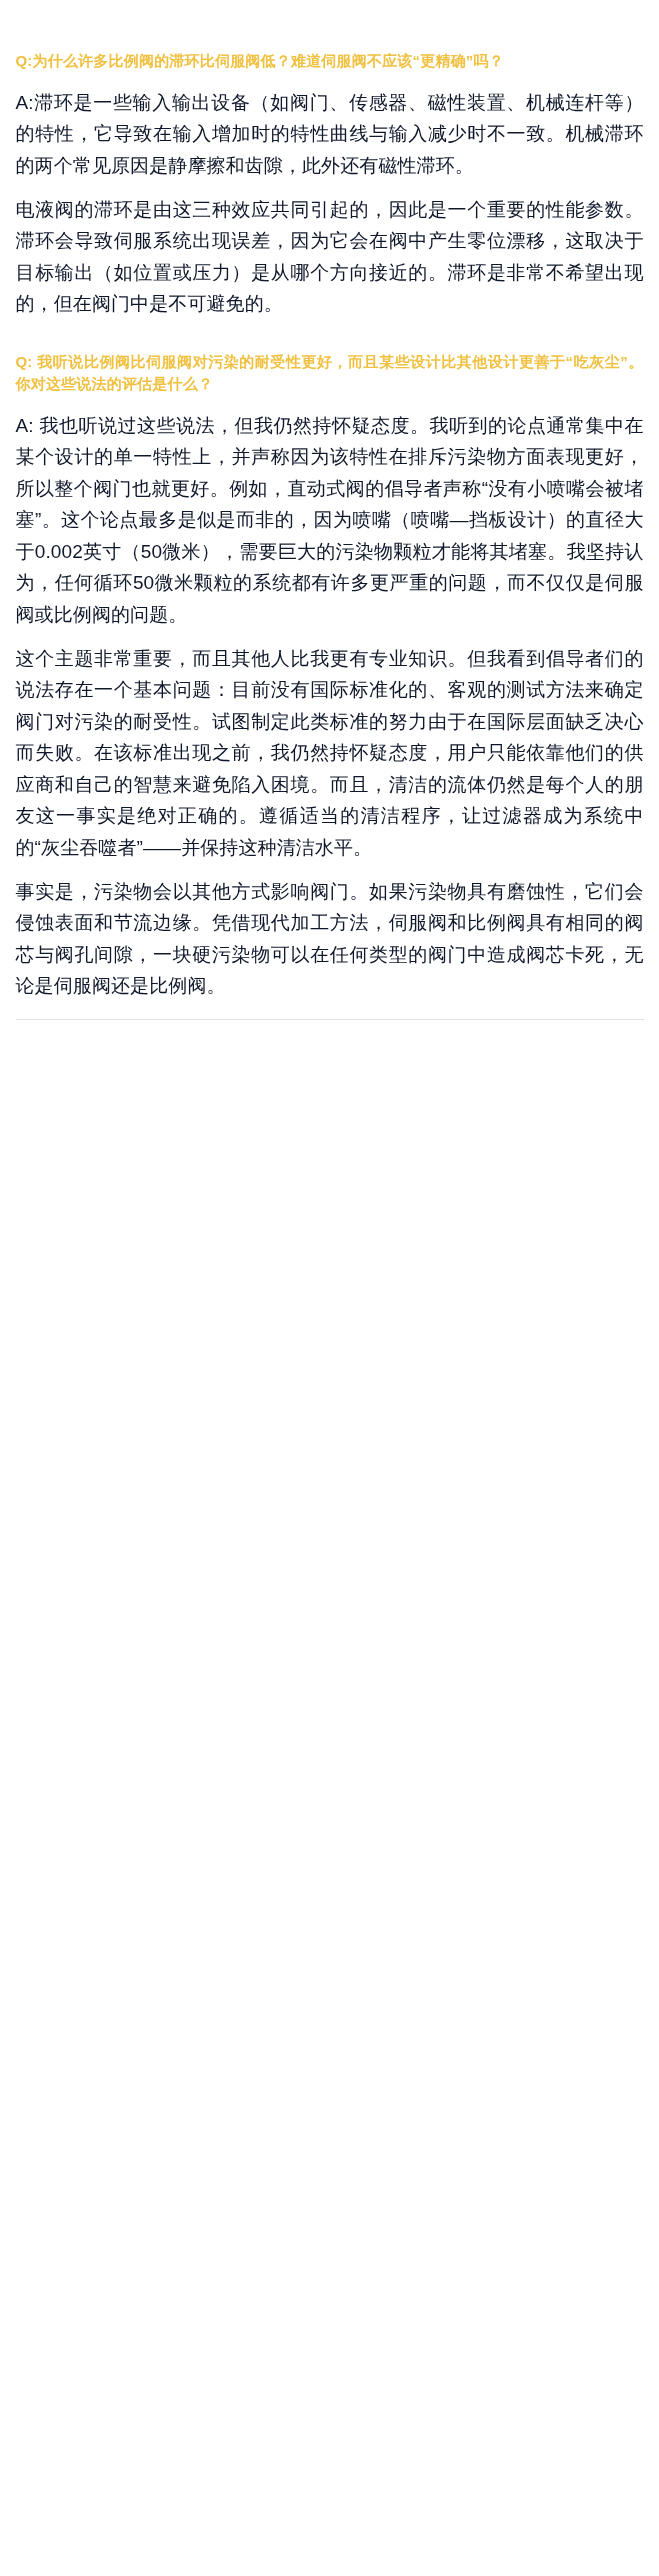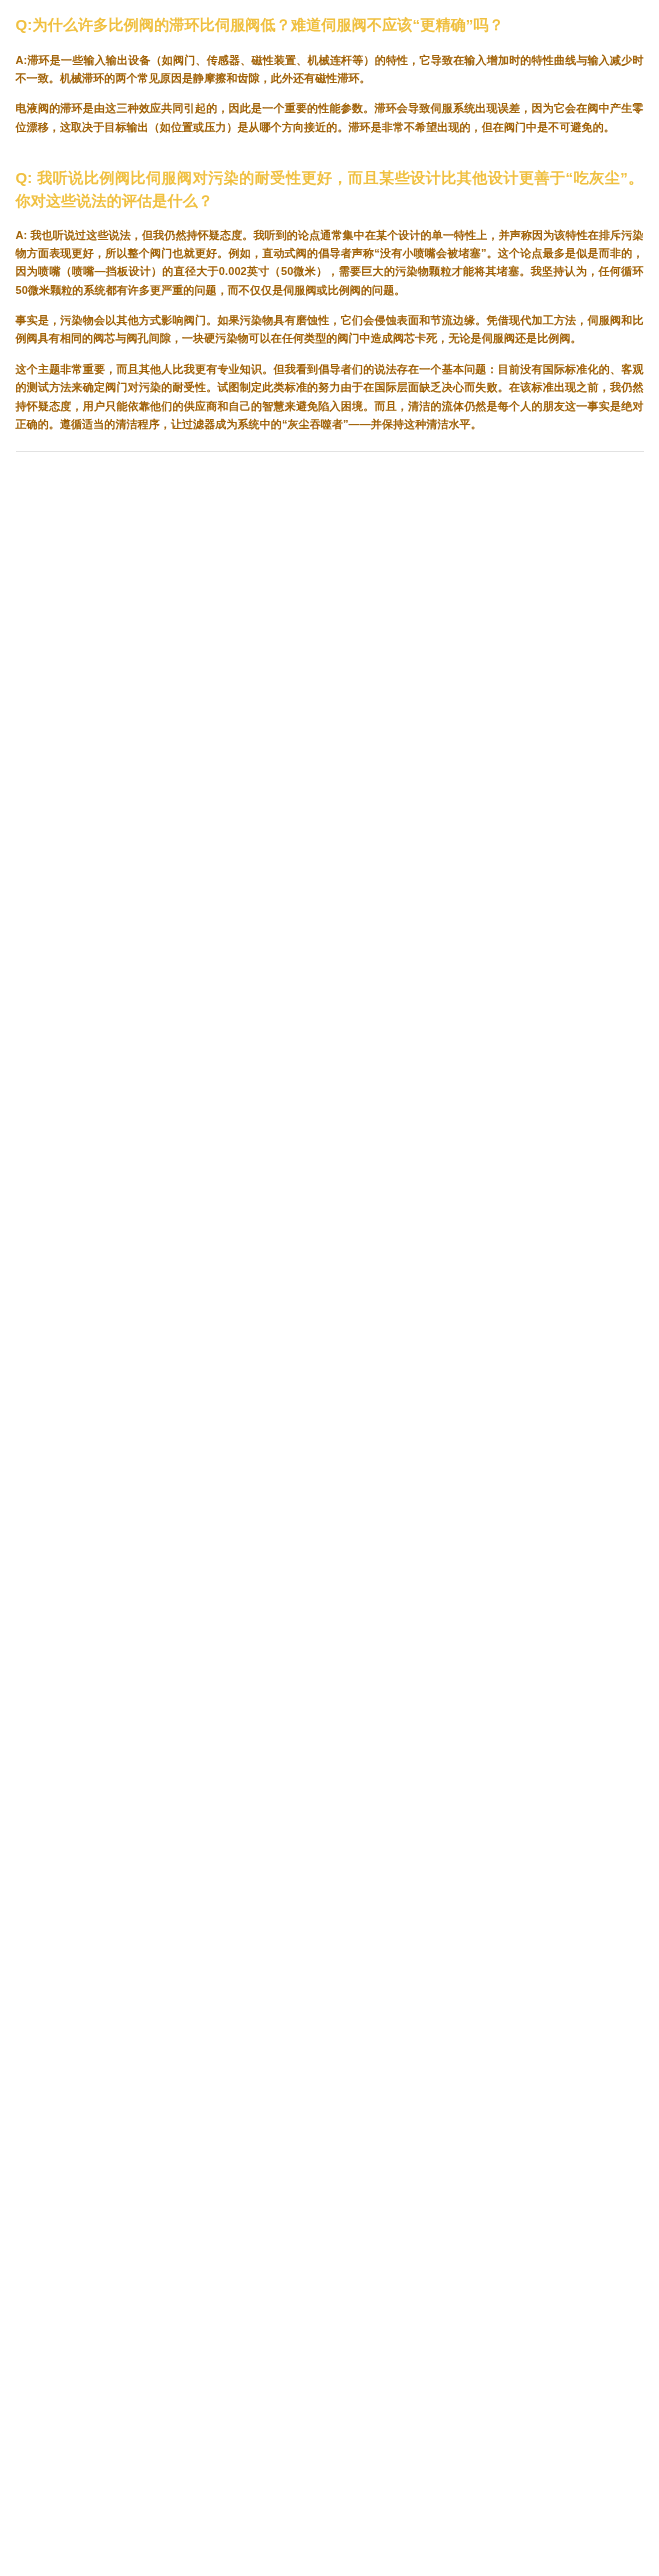--- a/index.html
+++ b/index.html
@@ -10,43 +10,43 @@
   body {
     width: 659px;
     font-family: "Liberation Sans", sans-serif;
     -webkit-font-smoothing: antialiased;
   }
   .page {
     width: 659px;
     box-sizing: border-box;
     padding: 14.4px 15.5px 20.6px 15.5px;
     background: #ffffff;
+    margin-top: 36px;
   }
   .qa-block {
     margin: 0 0 17.5px 0;
   }
   .question {
     color: #f0c040;
     font-weight: bold;
     font-size: 15px;
     line-height: 1.52;
     letter-spacing: 0.2px;
     text-align: justify;
     text-justify: inter-ideograph;
     margin: 0 0 13.4px 0;
   }
   .para {
-    color: #a16207;
-    font-size: 11px;
+    color: #0f172a;
+    font-size: 19px;
     line-height: 1.66;
     letter-spacing: 0.1px;
     text-align: justify;
     text-justify: inter-ideograph;
     margin: 0 0 12.4px 0;
-    font-weight: bold;
   }
   .para:last-child {
     margin-bottom: 0;
   }
   .divider {
     height: 0.5px;
     background: #e2e2e2;
     border: 0;
     margin: 17.5px 0 17.5px 0;
   }
@@ -66,22 +66,22 @@
     <h2 class="question">Q:为什么许多比例阀的滞环比伺服阀低？难道伺服阀不应该“更精确”吗？</h2>
     <p class="para">A:滞环是一些输入输出设备（如阀门、传感器、磁性装置、机械连杆等）的特性，它导致在输入增加时的特性曲线与输入减少时不一致。机械滞环的两个常见原因是静摩擦和齿隙，此外还有磁性滞环。</p>
     <p class="para">电液阀的滞环是由这三种效应共同引起的，因此是一个重要的性能参数。滞环会导致伺服系统出现误差，因为它会在阀中产生零位漂移，这取决于目标输出（如位置或压力）是从哪个方向接近的。滞环是非常不希望出现的，但在阀门中是不可避免的。</p>
   </div>
 
   <div class="spacer-large"></div>
 
   <div class="qa-block">
     <h2 class="question">Q: 我听说比例阀比伺服阀对污染的耐受性更好，而且某些设计比其他设计更善于“吃灰尘”。你对这些说法的评估是什么？</h2>
     <p class="para">A: 我也听说过这些说法，但我仍然持怀疑态度。我听到的论点通常集中在某个设计的单一特性上，并声称因为该特性在排斥污染物方面表现更好，所以整个阀门也就更好。例如，直动式阀的倡导者声称“没有小喷嘴会被堵塞”。这个论点最多是似是而非的，因为喷嘴（喷嘴—挡板设计）的直径大于0.002英寸（50微米），需要巨大的污染物颗粒才能将其堵塞。我坚持认为，任何循环50微米颗粒的系统都有许多更严重的问题，而不仅仅是伺服阀或比例阀的问题。</p>
+    <p class="para">这个主题非常重要，而且其他人比我更有专业知识。但我看到倡导者们的说法存在一个基本问题：目前没有国际标准化的、客观的测试方法来确定阀门对污染的耐受性。试图制定此类标准的努力由于在国际层面缺乏决心而失败。在该标准出现之前，我仍然持怀疑态度，用户只能依靠他们的供应商和自己的智慧来避免陷入困境。而且，清洁的流体仍然是每个人的朋友这一事实是绝对正确的。遵循适当的清洁程序，让过滤器成为系统中的“灰尘吞噬者”——并保持这种清洁水平。</p>
     <p class="para">事实是，污染物会以其他方式影响阀门。如果污染物具有磨蚀性，它们会侵蚀表面和节流边缘。凭借现代加工方法，伺服阀和比例阀具有相同的阀芯与阀孔间隙，一块硬污染物可以在任何类型的阀门中造成阀芯卡死，无论是伺服阀还是比例阀。</p>
-    <p class="para">这个主题非常重要，而且其他人比我更有专业知识。但我看到倡导者们的说法存在一个基本问题：目前没有国际标准化的、客观的测试方法来确定阀门对污染的耐受性。试图制定此类标准的努力由于在国际层面缺乏决心而失败。在该标准出现之前，我仍然持怀疑态度，用户只能依靠他们的供应商和自己的智慧来避免陷入困境。而且，清洁的流体仍然是每个人的朋友这一事实是绝对正确的。遵循适当的清洁程序，让过滤器成为系统中的“灰尘吞噬者”——并保持这种清洁水平。</p>
   </div>
 
   <hr class="divider">
 
   <div class="qa-block tail-block">
   </div>
 
 </div>
 
 

